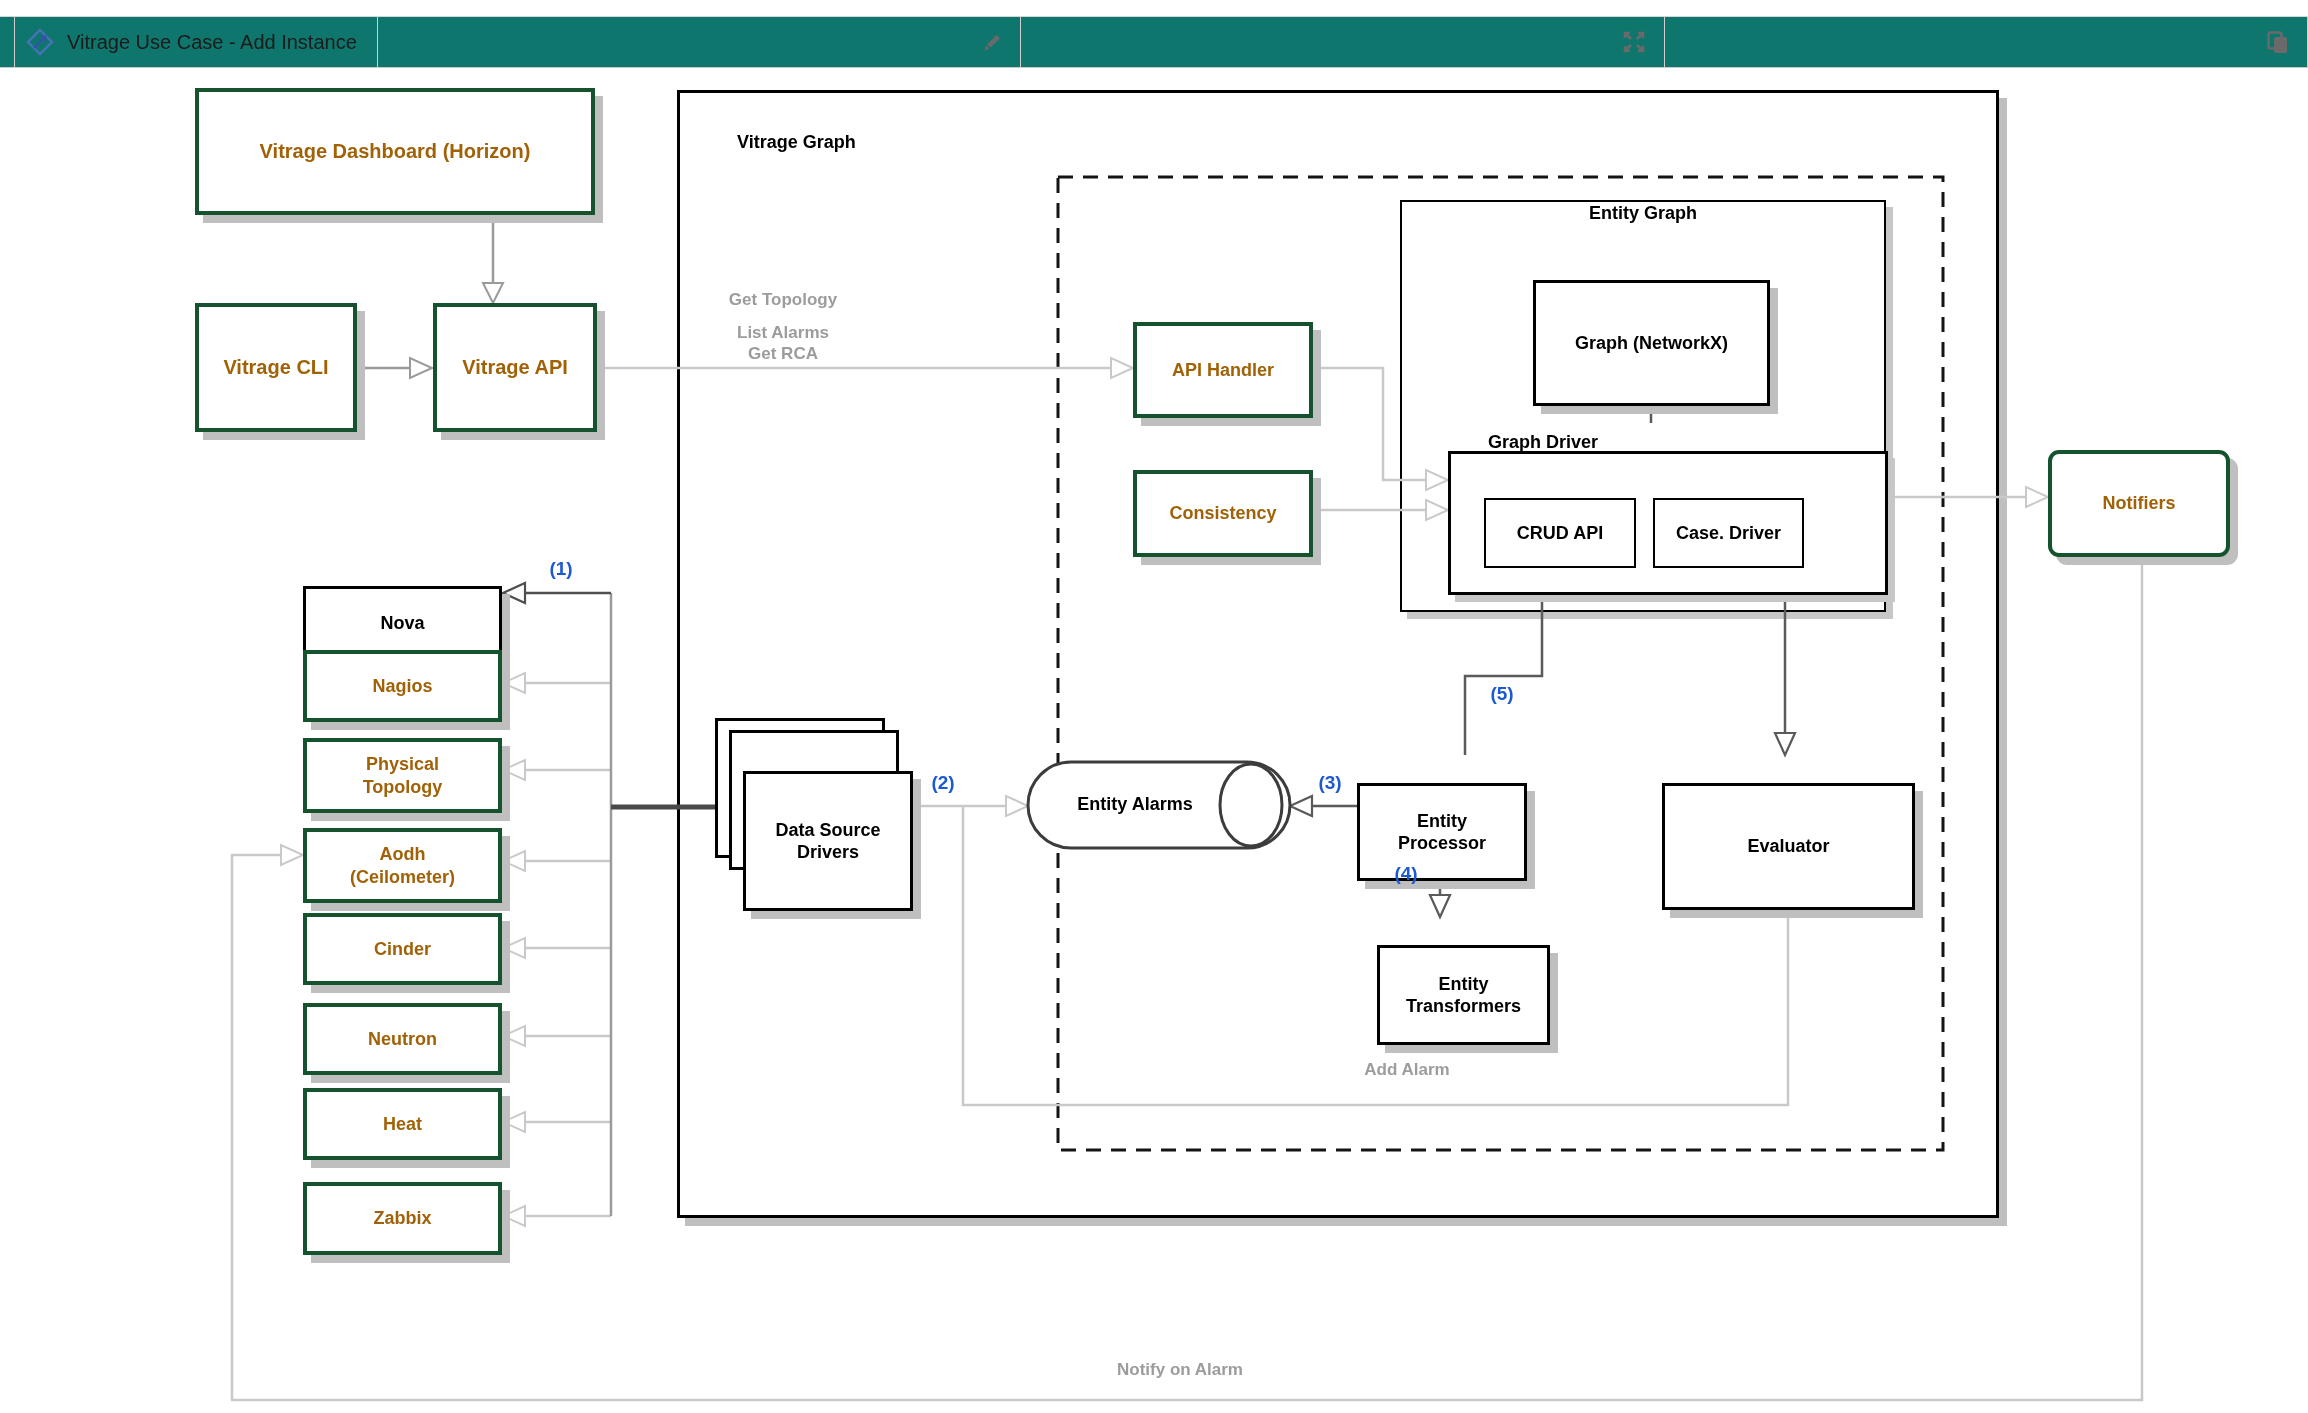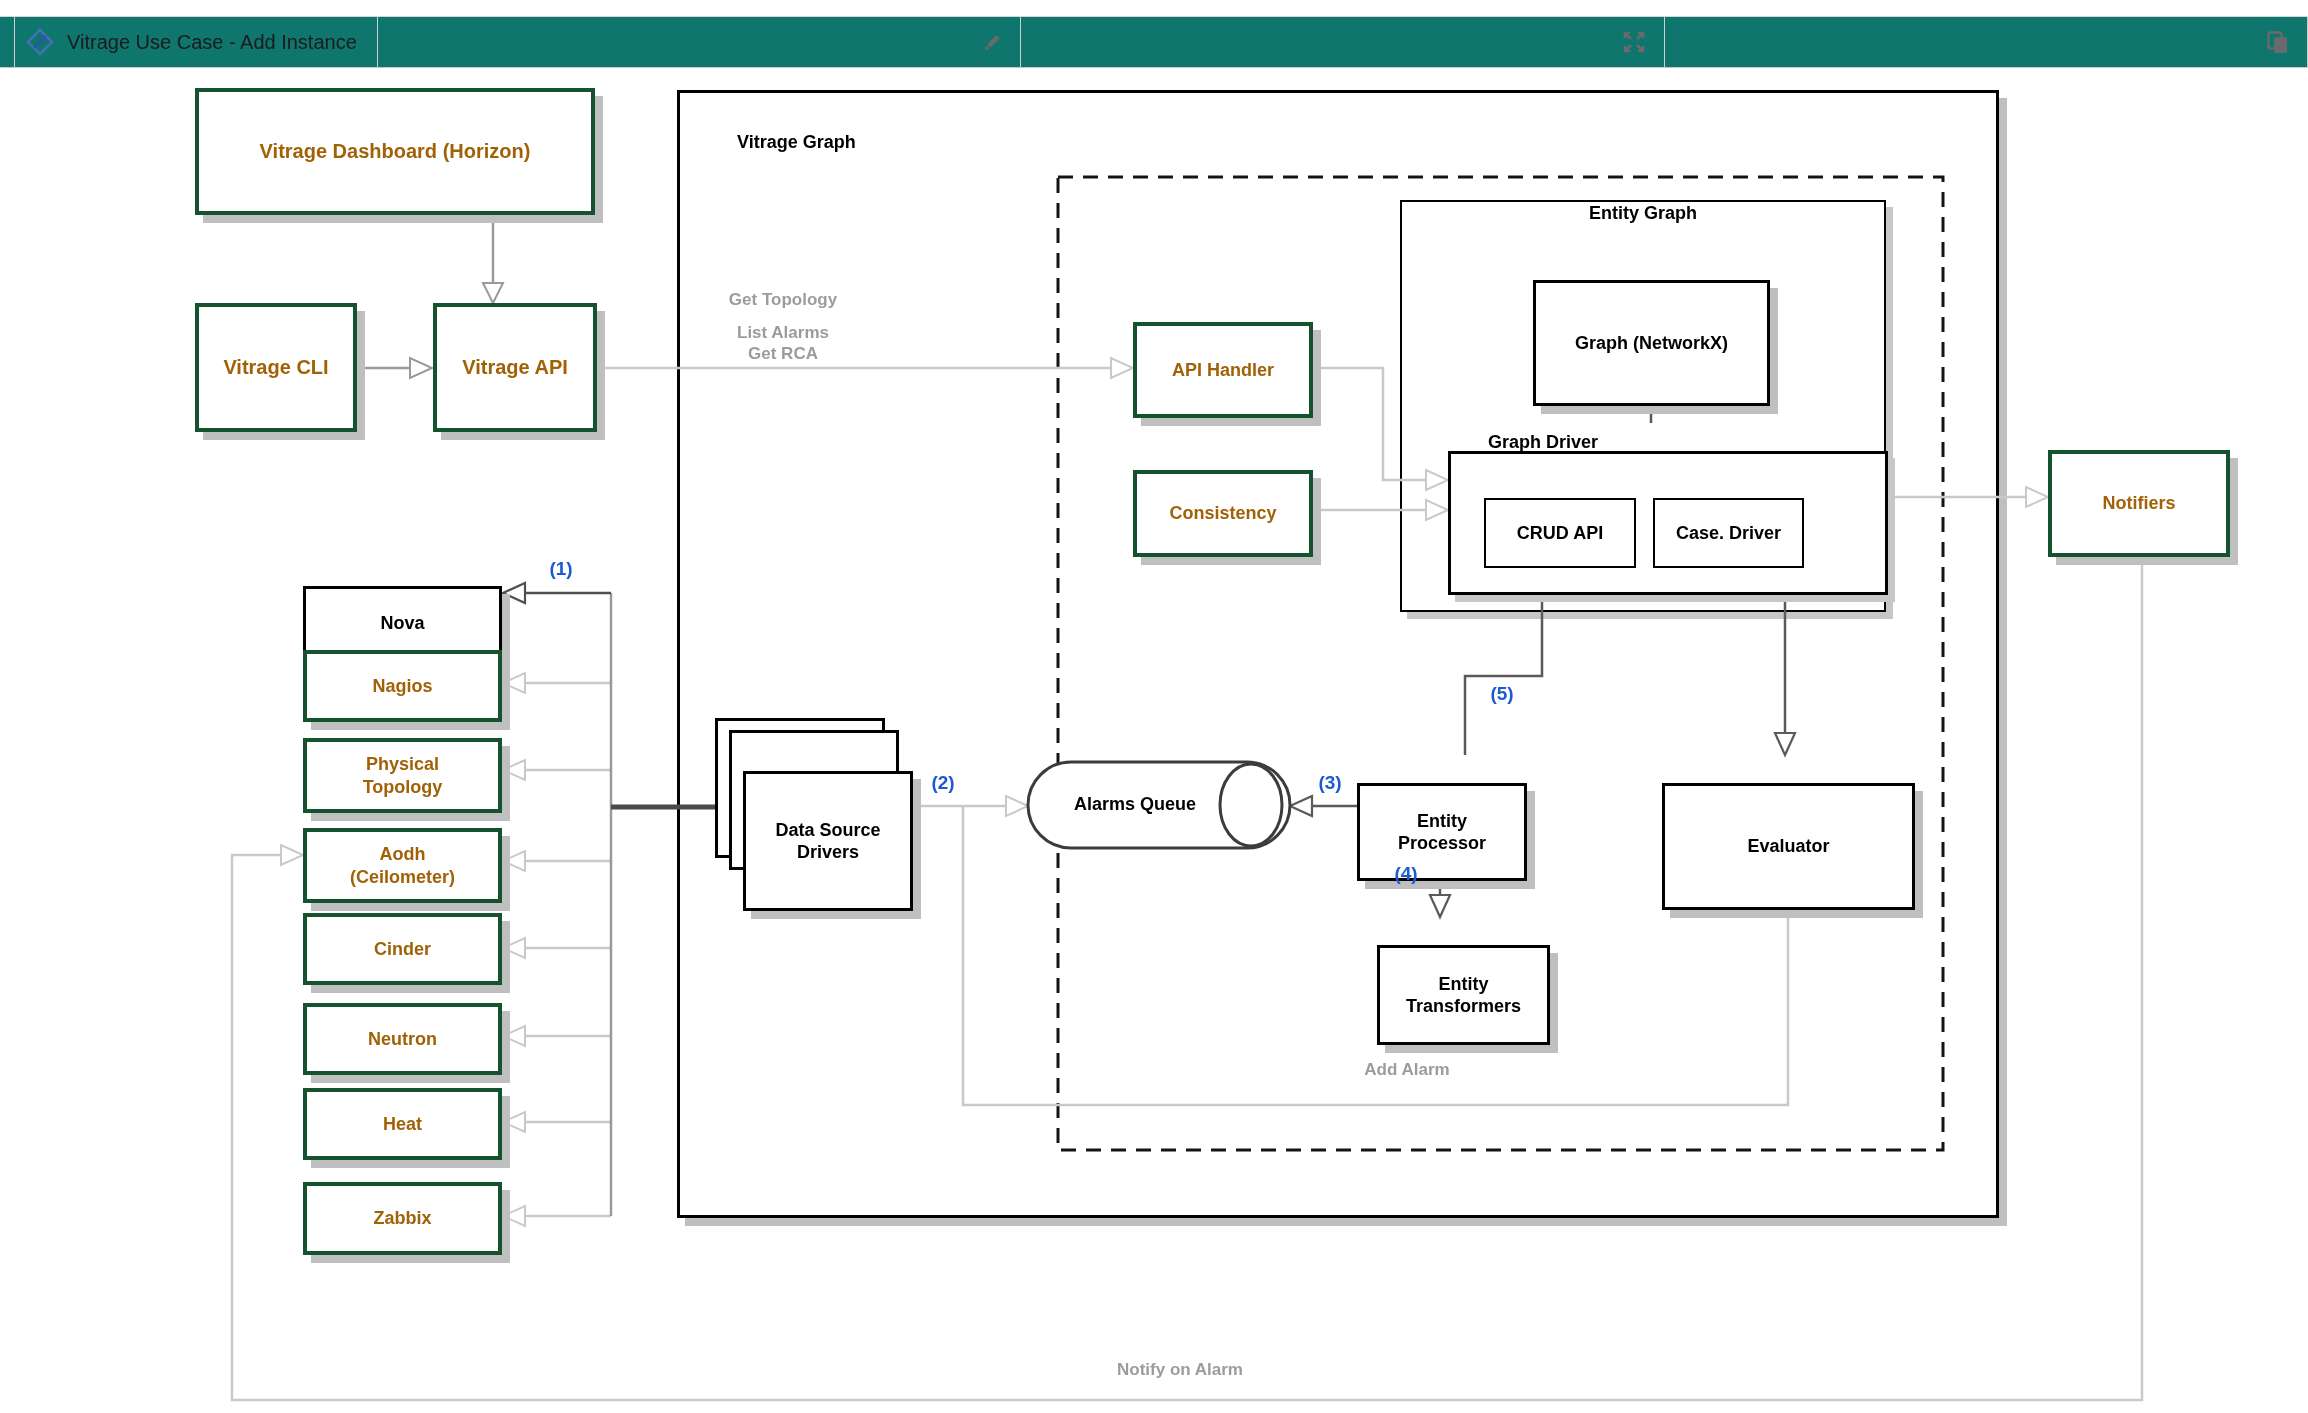--- a/index.html
+++ b/index.html
@@ -114,21 +114,21 @@
     </div>
   <div class="box gray" style="left:433px;top:303px;width:164px;height:129px;font-size:20px;">
       <span>Vitrage API</span>
     </div>
   <div class="box gray" style="left:1133px;top:322px;width:180px;height:96px;">
       <span>API Handler</span>
     </div>
   <div class="box gray" style="left:1133px;top:470px;width:180px;height:87px;">
       <span>Consistency</span>
     </div>
-  <div class="box gray" style="left:2048px;top:450px;width:182px;height:107px;">
+  <div class="box gray" style="left:2048px;top:450px;width:182px;height:107px;border-radius:11px;">
       <span>Notifiers</span>
     </div>
 
   <div class="box black" style="left:1533px;top:252px;width:237px;height:126px;">
       <span>Graph (NetworkX)</span>
     </div>
   <div class="box black" style="left:1448px;top:423px;width:440px;height:144px;box-shadow:7px 7px 0 #c7c7c7;">
     <div class="box thin" style="left:33px;top:44px;width:152px;height:70px;">
         <span>CRUD API</span>
       </div>
@@ -174,21 +174,21 @@
   <div class="box black" style="left:1377px;top:917px;width:173px;height:100px;padding:0 16px;">
       <span>Entity Transformers</span>
     </div>
   <div class="box black" style="left:1662px;top:755px;width:253px;height:127px;">
       <span>Evaluator</span>
     </div>
 
   <div class="lbl blk" style="left:737px;top:132px;">Vitrage Graph</div>
   <div class="lbl blk" style="left:1543px;top:203px;width:200px;text-align:center;">Entity Graph</div>
   <div class="lbl blk" style="left:1488px;top:432px;">Graph Driver</div>
-  <div class="lbl blk" style="left:1040px;top:794px;width:190px;text-align:center;">Alarms Queue</div>
+  <div class="lbl blk" style="left:1040px;top:794px;width:190px;text-align:center;">Entity Alarms</div>
 
   <div class="lbl gry" style="left:683px;top:290px;width:200px;">Get Topology</div>
   <div class="lbl gry" style="left:683px;top:323px;width:200px;">List Alarms</div>
   <div class="lbl gry" style="left:683px;top:344px;width:200px;">Get RCA</div>
   <div class="lbl gry" style="left:1307px;top:1060px;width:200px;">Add Alarm</div>
   <div class="lbl gry" style="left:1030px;top:1360px;width:300px;">Notify on Alarm</div>
 
   <div class="lbl blue" style="left:536px;top:558px;">(1)</div>
   <div class="lbl blue" style="left:918px;top:772px;">(2)</div>
   <div class="lbl blue" style="left:1305px;top:772px;">(3)</div>

